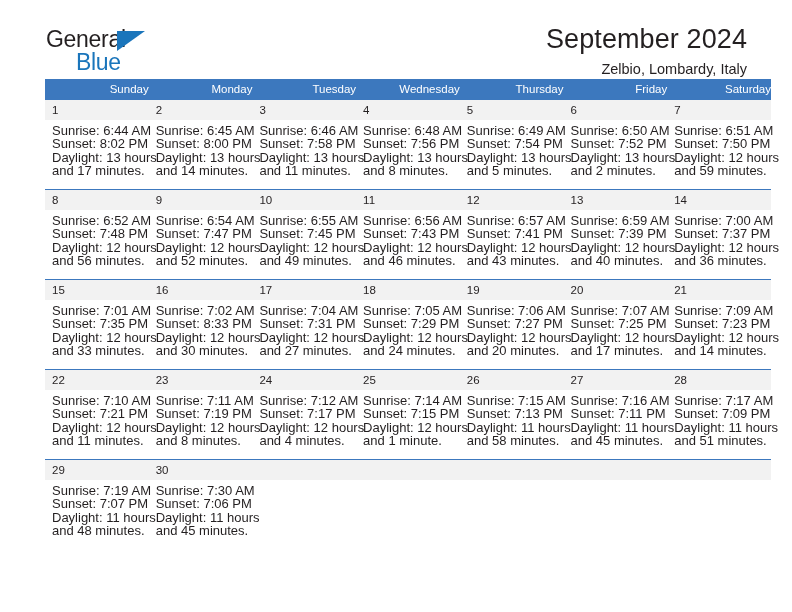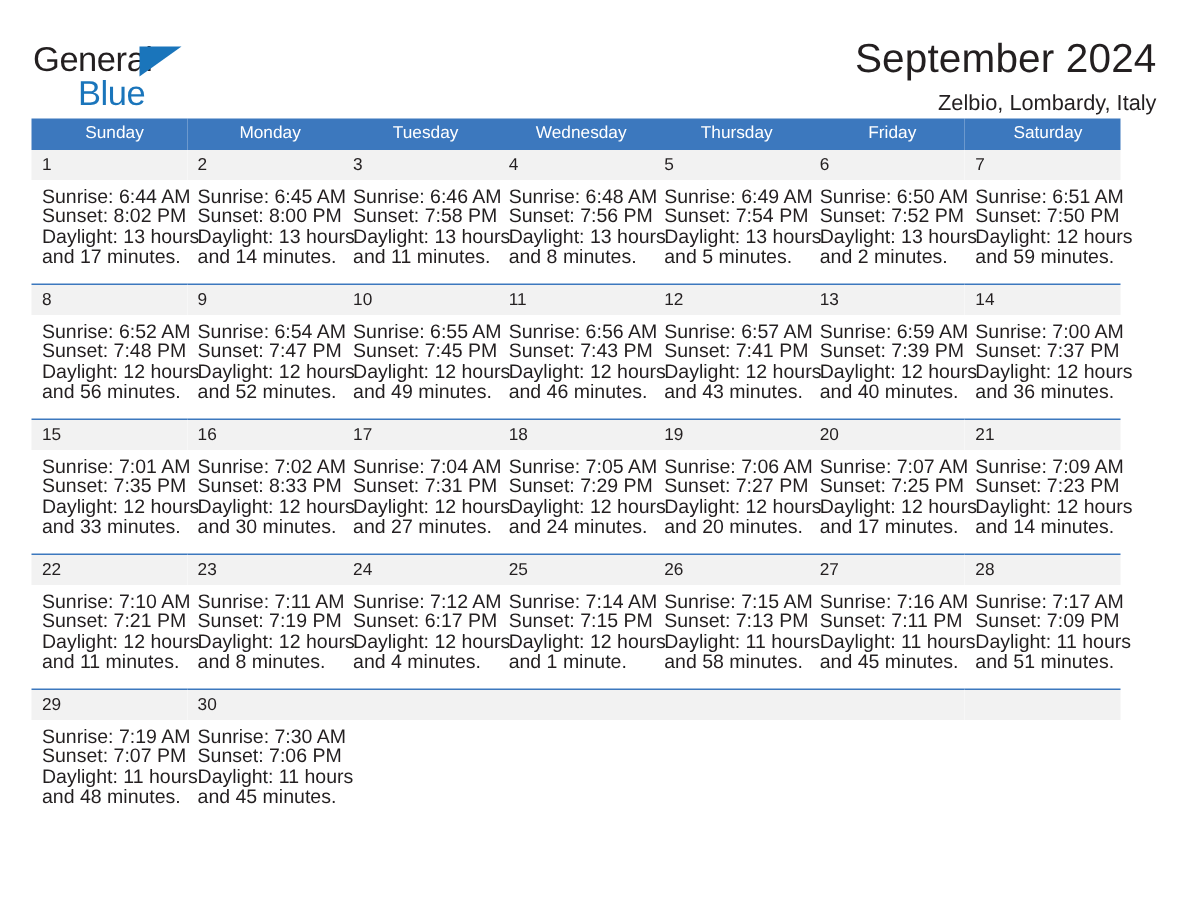--- a/index.html
+++ b/index.html
@@ -12,21 +12,21 @@
     background: #ffffff;
     font-family: "Liberation Sans", sans-serif;
     color: #231f20;
     overflow: hidden;
   }
   .page {
     position: relative;
     width: 792px;
     height: 612px;
     box-sizing: border-box;
-    padding: 0 21px;
+    padding: 0 45px;
   }
 
   
   .header {
     position: relative;
     height: 78px;
     padding-top: 22px;
     box-sizing: border-box;
   }
   .logo {
@@ -90,21 +90,21 @@
     width: 726px;
     border-collapse: collapse;
     table-layout: fixed;
     margin-top: 1px;
   }
   .calendar th {
     background: #3c78be;
     color: #ffffff;
     font-size: 11.5px;
     font-weight: normal;
-    text-align: center;
+    text-align: right;
     padding: 4px 0 5px 7px;
     height: 19px;
     box-sizing: border-box;
     border: none;
   }
   .calendar td {
     vertical-align: top;
     padding: 0;
     height: 89px;
     border: none;
@@ -382,21 +382,21 @@
               <div>Sunrise: 7:11 AM</div>
               <div>Sunset: 7:19 PM</div>
               <div>Daylight: 12 hours</div>
               <div>and 8 minutes.</div>
             </div>
           </td>
         <td>
             <span class="daynum">24</span>
             <div class="info">
               <div>Sunrise: 7:12 AM</div>
-              <div>Sunset: 6:17 PM</div>
+              <div>Sunset: 7:17 PM</div>
               <div>Daylight: 12 hours</div>
               <div>and 4 minutes.</div>
             </div>
           </td>
         <td>
             <span class="daynum">25</span>
             <div class="info">
               <div>Sunrise: 7:14 AM</div>
               <div>Sunset: 7:15 PM</div>
               <div>Daylight: 12 hours</div>

